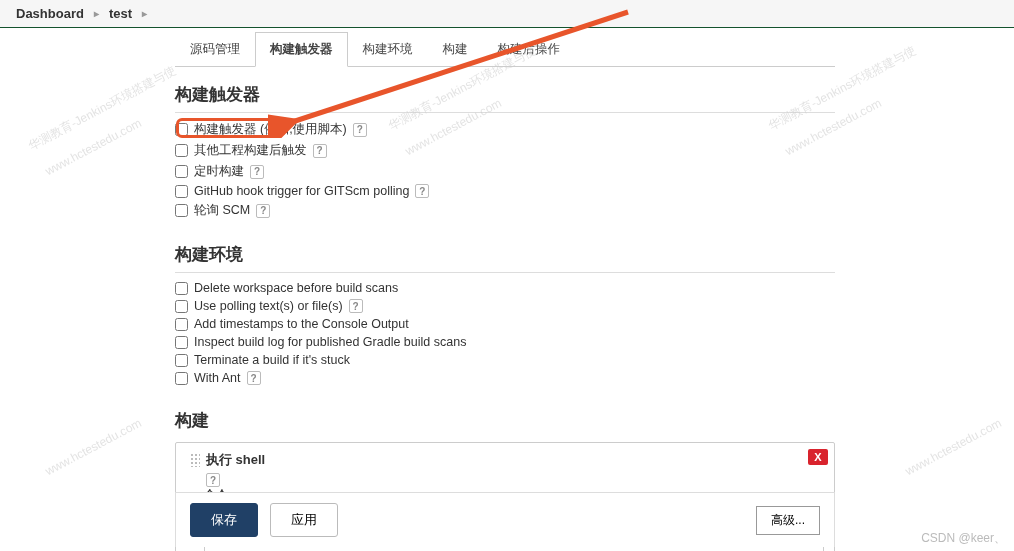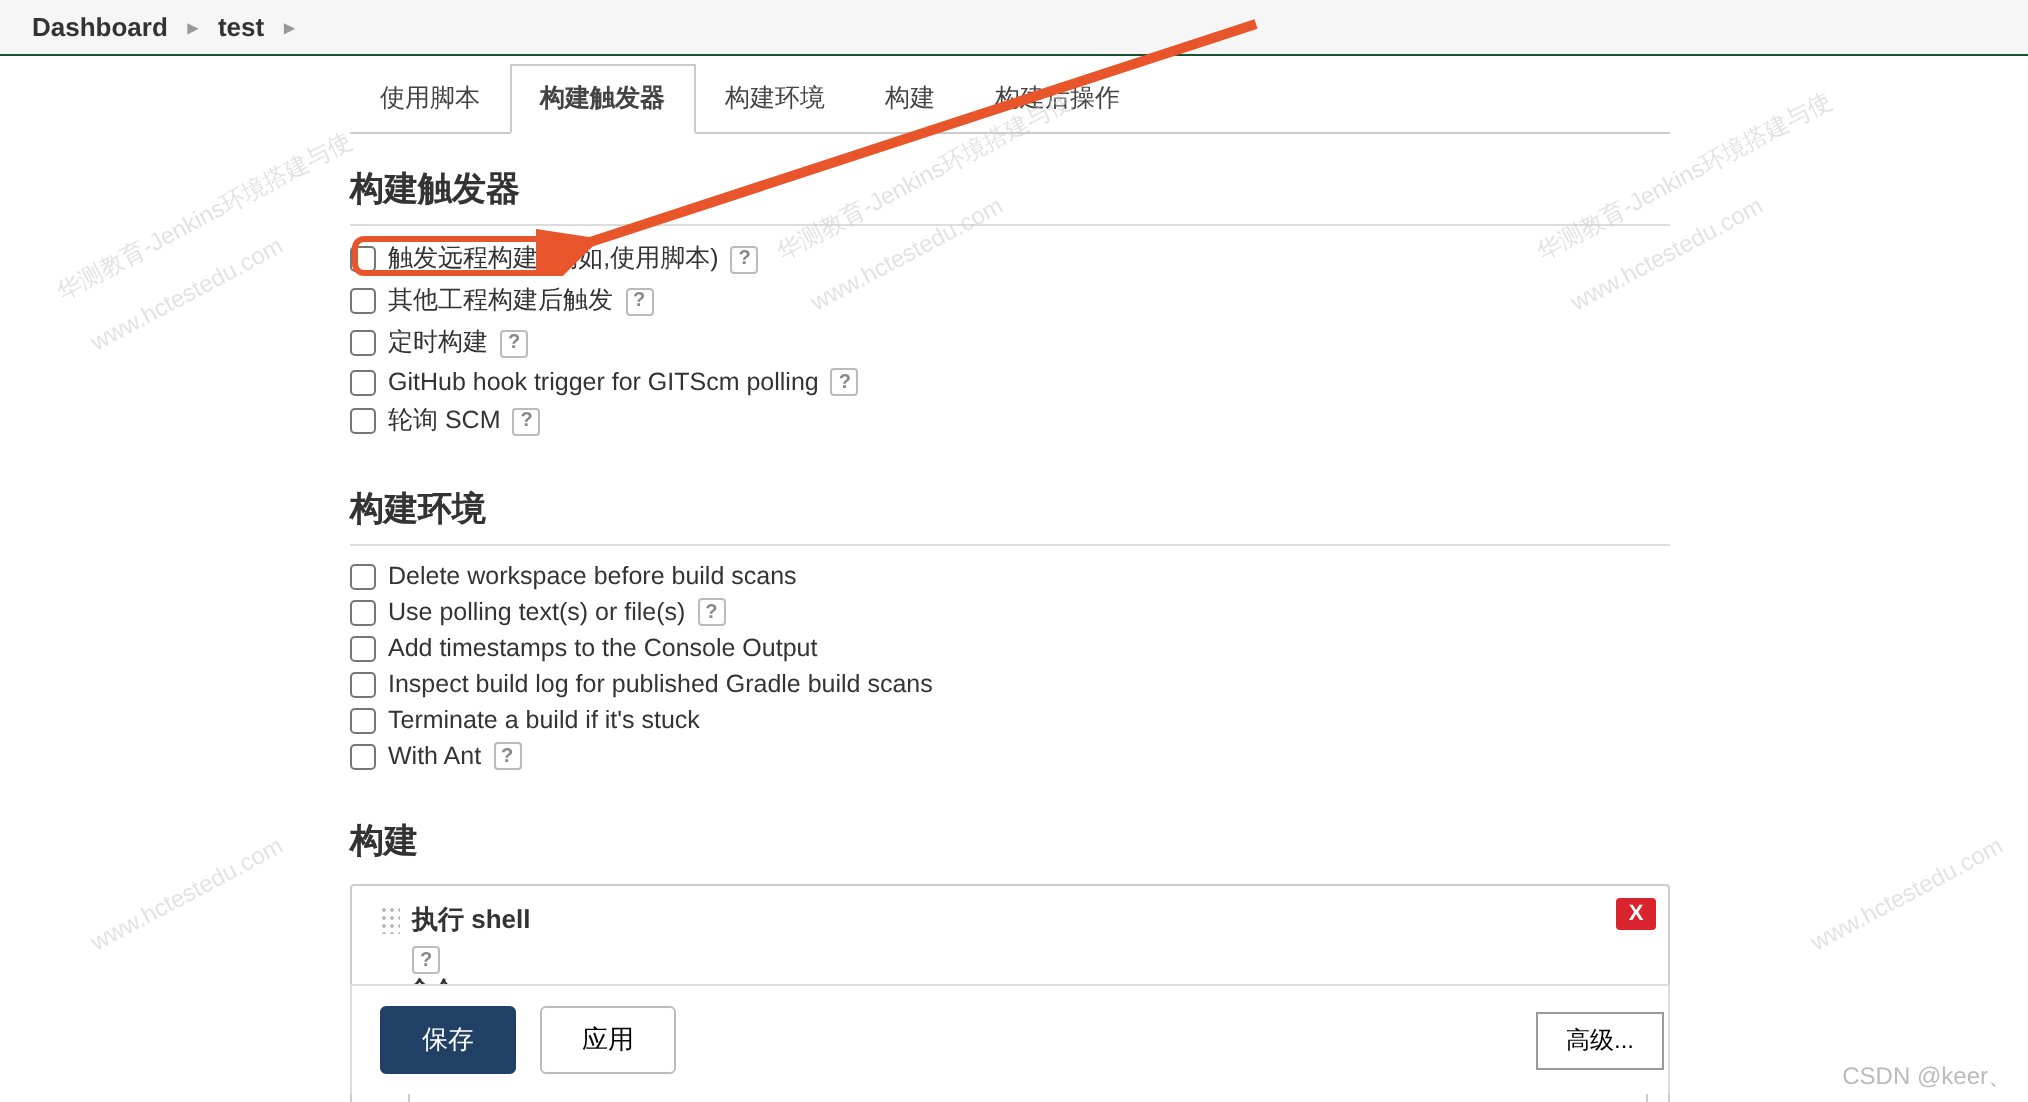--- a/index.html
+++ b/index.html
@@ -30,52 +30,52 @@
   .del-btn { position: absolute; right: 6px; top: 6px; background: #d9232d; color: #fff; border-radius: 2px; width: 20px; height: 16px; display: flex; align-items: center; justify-content: center; font-size: 11px; font-weight: 700; cursor: pointer; }
   .sub-label { font-weight: 600; font-size: 12px; margin-left: 14px; }
   .code-box { margin: 6px 0 0 14px; border: 1px solid #ccc; padding: 6px 8px; font-family: Menlo, Consolas, monospace; font-size: 12px; min-height: 52px; white-space: pre; }
   .code-flag { color: #1976d2; }
   
   .bottom-bar { position: absolute; left: 175px; width: 660px; bottom: 4px; display: flex; align-items: center; gap: 12px; padding: 10px 14px; border: 1px solid #ddd; border-bottom: none; background: #fff; margin-top: 20px; }
   .btn { padding: 7px 20px; border-radius: 3px; font-size: 13px; cursor: pointer; }
   .btn-primary { background: #063970; background: #0b4f8a; background:#0b4f8a; color:#fff; border:1px solid #0b4f8a; }
   .btn-primary { background:#204066; border:1px solid #204066; }
   .btn-secondary { background:#fff; border:1px solid #bbb; color:#000000; }
-  .btn-adv { position:absolute; right:2px; background:#fff; border:1px solid #999; padding:5px 14px; font-size:12px; }
+  .btn-adv { position:absolute; right:14px; background:#fff; border:1px solid #999; padding:5px 14px; font-size:12px; }
   
   .watermark { position:absolute; color:#ccc; font-size:12px; transform:rotate(-28deg); opacity:0.55; pointer-events:none; }
   .csdn { position:absolute; right:8px; bottom:4px; color:#bbb; font-size:12px; }
   
   svg.arrow { position:absolute; pointer-events:none; }
 </style>
 </head>
 <body>
 
 <div class="breadcrumb">
   <span>Dashboard</span>
   <span class="sep">▸</span>
   <span>test</span>
   <span class="sep">▸</span>
 </div>
 
 <div class="main">
 
   <div class="tabs">
-    <div class="tab">使用脚本</div>
+    <div class="tab">源码管理</div>
     <div class="tab active">构建触发器</div>
     <div class="tab">构建环境</div>
     <div class="tab">构建</div>
     <div class="tab">构建后操作</div>
   </div>
 
   <div class="section-title">构建触发器</div>
   <div class="rows">
     <label class="row">
       <input type="checkbox" style="">
-      <span>触发远程构建 (例如,使用脚本)</span>
+      <span>构建触发器 (例如,使用脚本)</span>
       <span class="help">?</span>
     </label>
     <label class="row">
       <input type="checkbox" style="">
       <span>其他工程构建后触发</span>
       <span class="help">?</span>
     </label>
     <label class="row">
       <input type="checkbox" style="">
       <span>定时构建</span>

